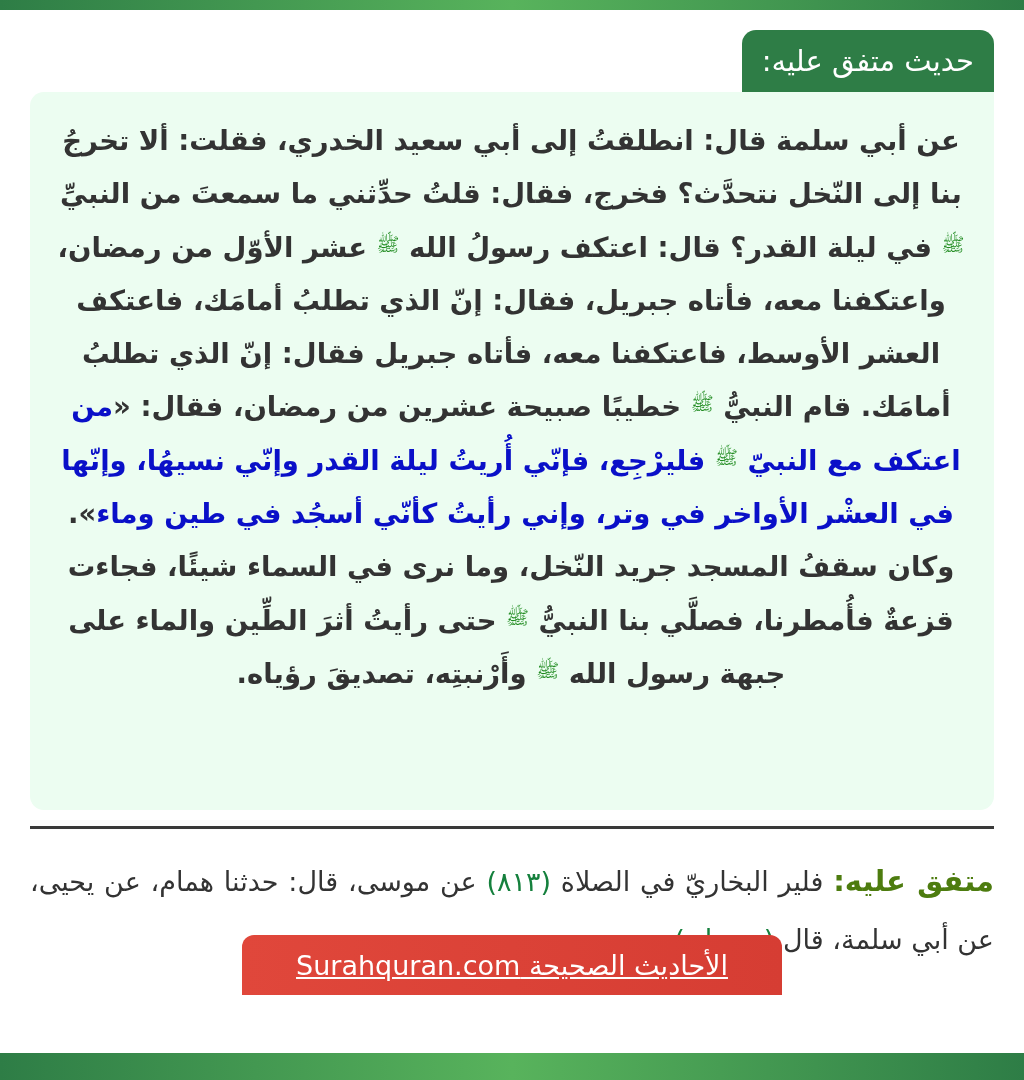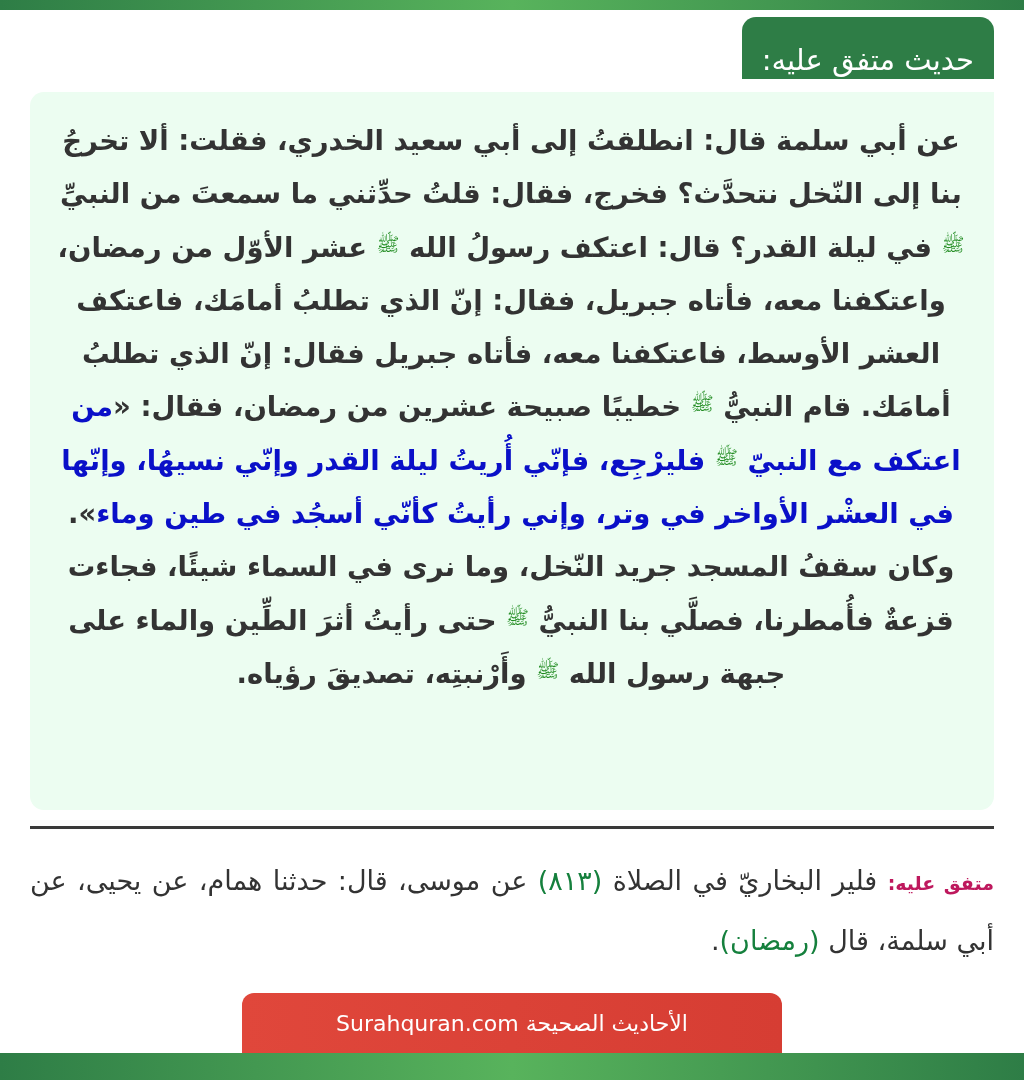--- a/index.html
+++ b/index.html
@@ -21,24 +21,24 @@
       background: linear-gradient(90deg, #2e7d46 0%, #58b35c 50%, #2e7d46 100%);
     }
     .bottom-bar {
       position: absolute;
       left: 0; top: 1053px;
       width: 1024px; height: 27px;
       background: linear-gradient(90deg, #2e7d46 0%, #58b35c 50%, #2e7d46 100%);
     }
     .header-badge {
       position: absolute;
-      top: 17px;
+      top: 30px;
       right: 30px;
       height: 62px;
-      padding: 12px 20px;
+      padding: 0 20px;
       background: #2e7d46;
       color: #ffffff;
       border-radius: 14px 14px 0 0;
       font-size: 29px;
       line-height: 62px;
       direction: rtl;
       box-sizing: border-box;
     }
     .hadith-box {
       position: absolute;
@@ -84,40 +84,41 @@
       top: 852px;
       left: 30px;
       width: 964px;
       direction: rtl;
       text-align: justify;
       font-size: 27px;
       line-height: 58px;
       color: #333333;
     }
     .source .label {
-      color: #be185d;
+      color: #4d7c0f;
       font-weight: bold;
-      font-size: 19px;
+      font-size: 29px;
     }
     .source .green {
       color: #15803d;
     }
     .brand-badge {
       position: absolute;
-      top: 993px;
+      top: 935px;
       left: 242px;
       width: 540px;
       height: 60px;
       background: linear-gradient(90deg, #e0473b 0%, #d63d33 100%);
       color: #ffffff;
       border-radius: 12px 12px 0 0;
-      font-size: 22px;
+      font-size: 27px;
       line-height: 62px;
       text-align: center;
       direction: rtl;
+      text-decoration: underline;
     }
   </style>
 </head>
 <body>
 
 <div class="top-bar"></div>
 
 <div class="header-badge">حديث متفق عليه:</div>
 
 <div class="hadith-box">

